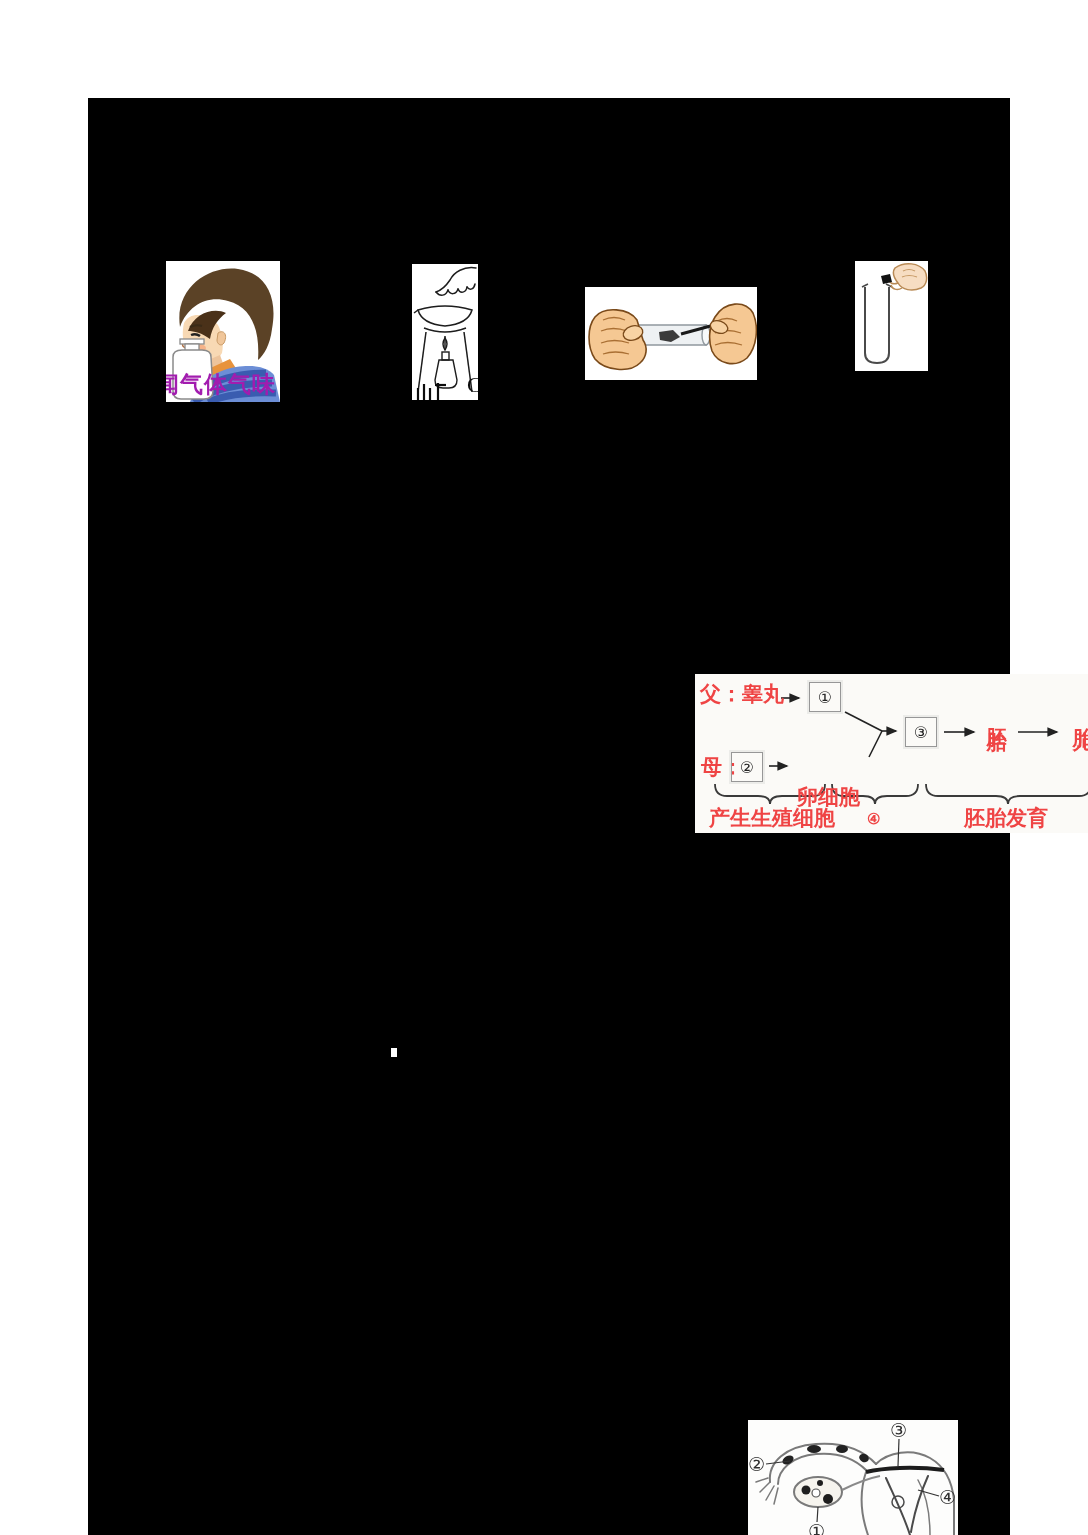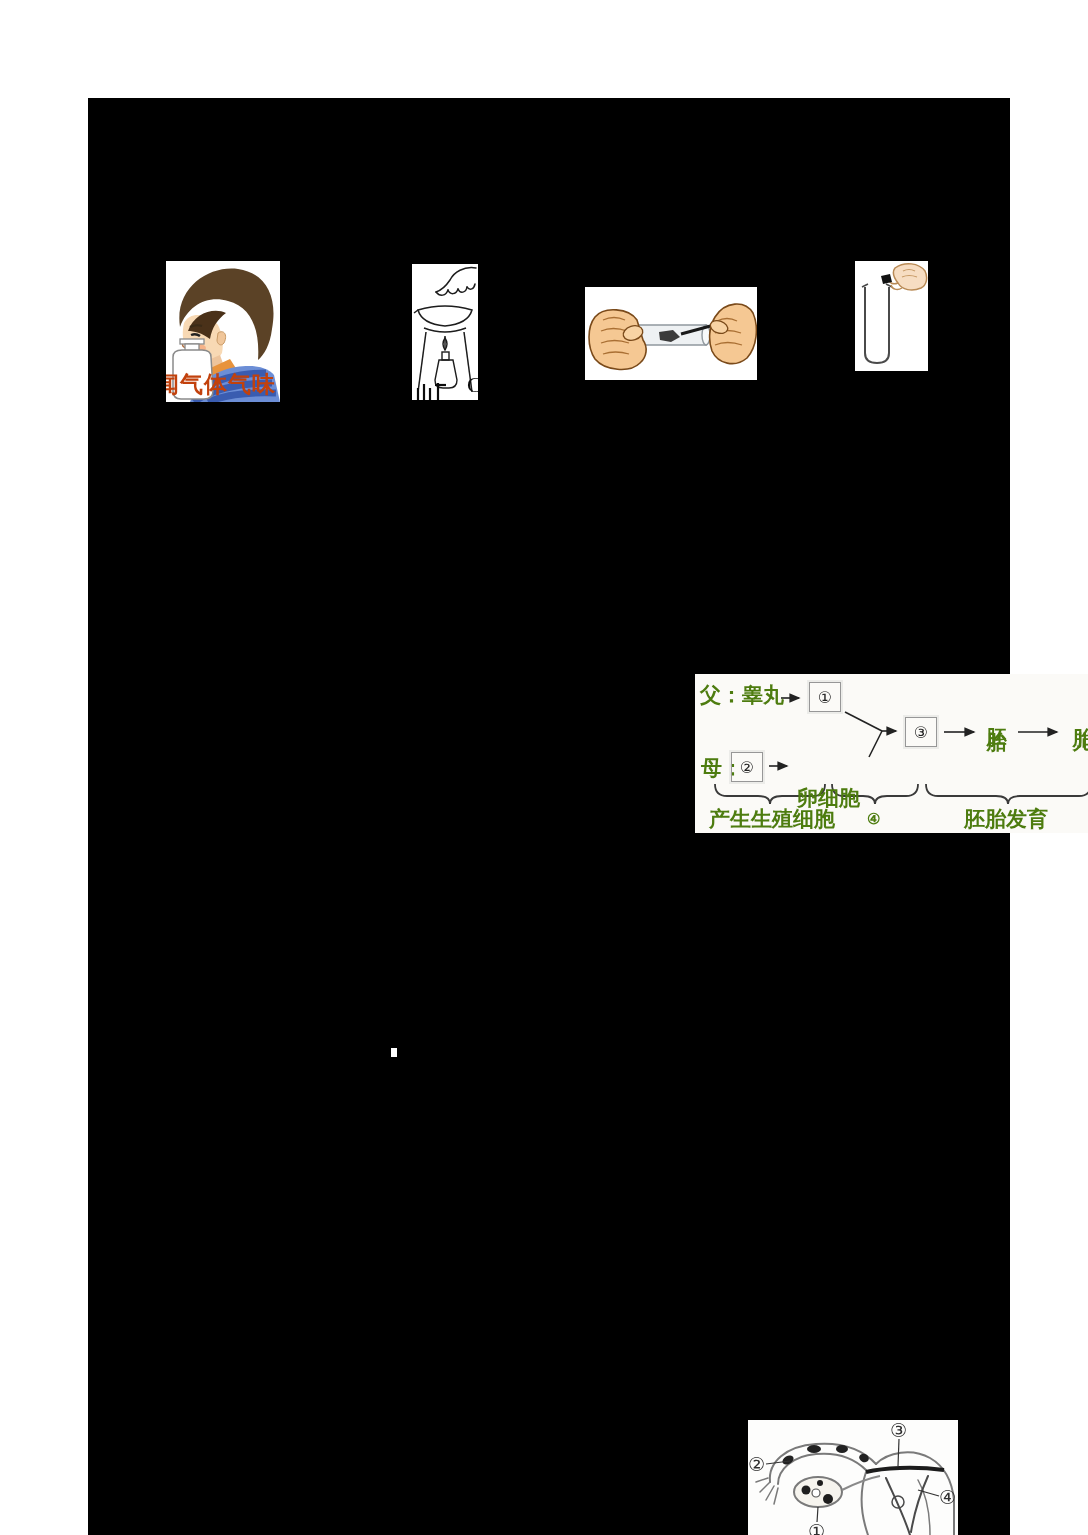--- a/index.html
+++ b/index.html
@@ -3,28 +3,28 @@
 <meta charset="utf-8">
 <style>
   html,body{margin:0;padding:0;background:#ffffff;width:1088px;height:1535px;overflow:hidden;
             font-family:"Liberation Sans",sans-serif;}
   
   #doc-canvas{position:absolute;left:0;top:0;width:1088px;height:1535px;background:#ffffff;}
   #content-area{position:absolute;left:88px;top:98px;width:922px;height:1437px;background:#000000;}
   
   .figure{position:absolute;background:#ffffff;overflow:hidden;}
   .figure svg{position:absolute;left:0;top:0;}
-  .caption{position:absolute;font-weight:bold;font-size:23px;letter-spacing:1px;color:#c2410c;
+  .caption{position:absolute;font-weight:bold;font-size:23px;letter-spacing:1px;color:#a21caf;
            white-space:nowrap;font-family:"Liberation Sans",sans-serif;z-index:5;}
   .frag-c{position:absolute;left:55px;top:108px;font:22px "Liberation Serif",serif;color:#0c0c0c;z-index:5;}
   
   #flowchart{position:absolute;left:607px;top:576px;width:403px;height:159px;background:#fbfaf7;overflow:hidden;}
   #flowchart svg{position:absolute;left:0;top:0;}
-  .fc-text{position:absolute;font-family:Liberation Sans, sans-serif;font-weight:bold;font-size:21px;
-           color:#4d7c0f;white-space:nowrap;line-height:1.1;}
+  .fc-text{position:absolute;font-family:Liberation Serif, serif;font-weight:bold;font-size:21px;
+           color:#ef4444;white-space:nowrap;line-height:1.1;}
   .fc-small{font-size:15px;font-weight:bold;}
   .vtext{writing-mode:vertical-rl;text-orientation:upright;font-size:20px;letter-spacing:4px;}
   .fc-box{position:absolute;width:30px;height:28px;border:1px solid #979797;box-shadow:0 0 0 2px rgba(210,210,205,.35);
           display:flex;align-items:center;justify-content:center;font:16px "DejaVu Sans",sans-serif;color:#222;}
   
   #anatomy{position:absolute;left:748px;top:1420px;width:210px;height:115px;background:#fdfdfc;overflow:hidden;}
   #anatomy svg{position:absolute;left:0;top:0;}
   .an-num{position:absolute;font:19px "DejaVu Sans",sans-serif;color:#2f2f2f;line-height:1;}
   
   #speck{position:absolute;left:391px;top:1048px;width:6px;height:9px;background:#ffffff;}

